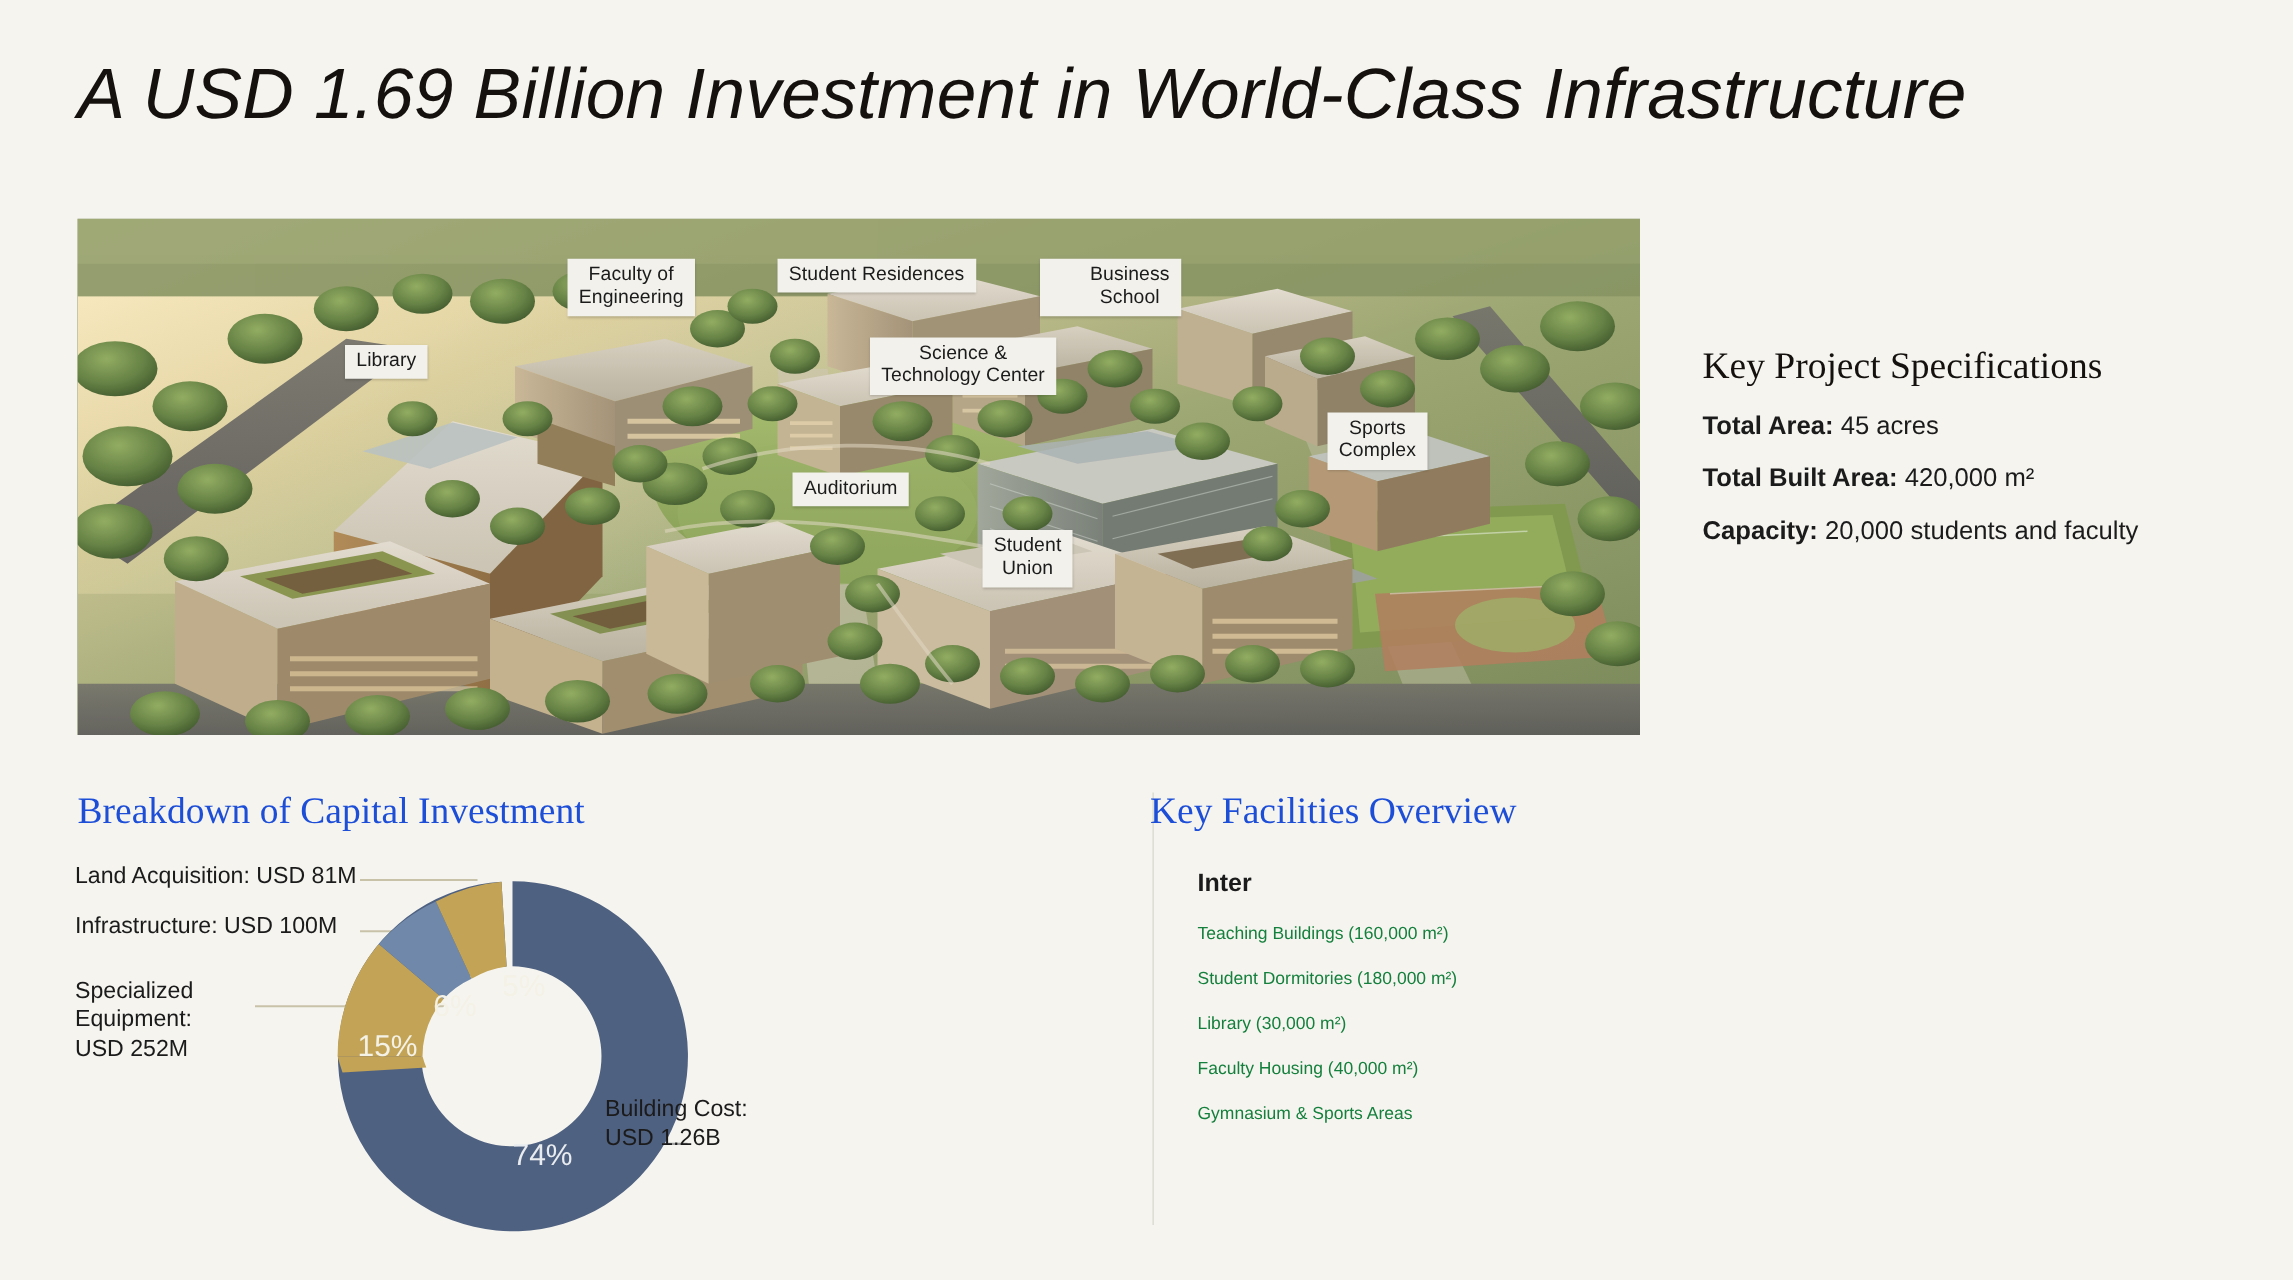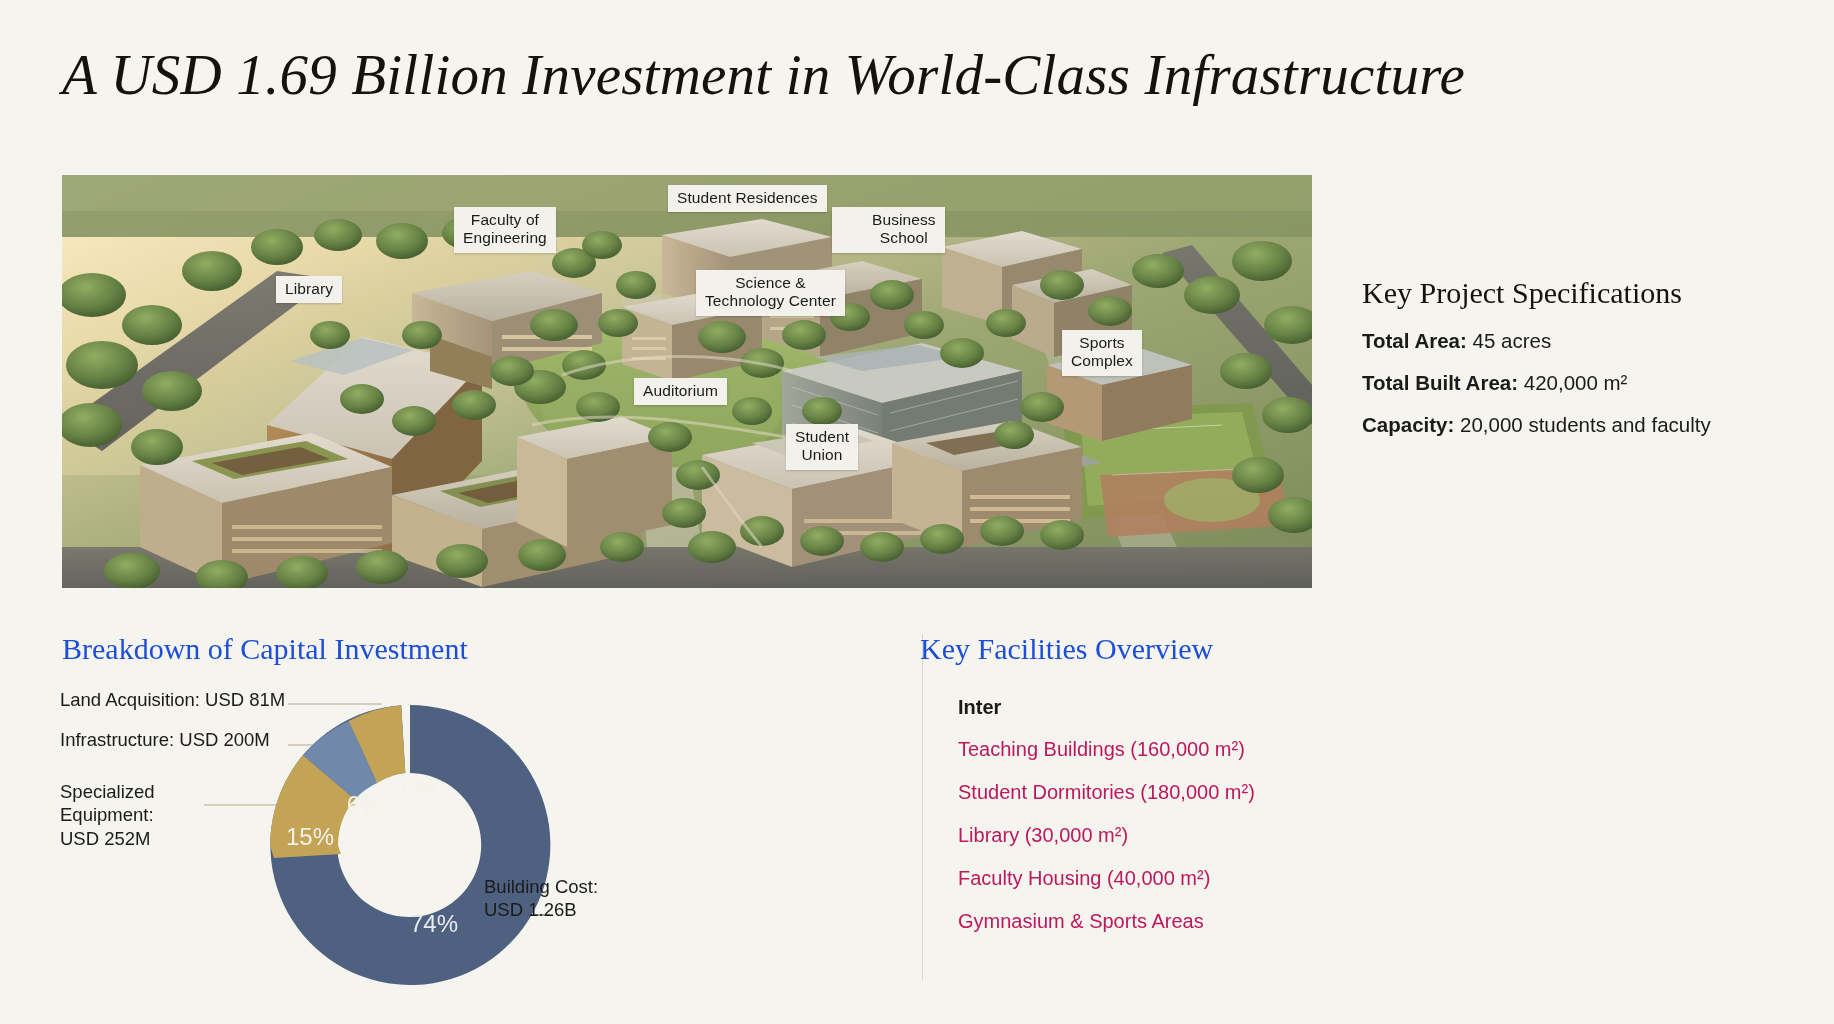--- a/index.html
+++ b/index.html
@@ -12,21 +12,21 @@
   #page {
     position: relative;
     width: 1834px; height: 1024px;
     background: #f5f4ef;
   }
 
   
   .slide-title {
     position: absolute;
     left: 62px; top: 42px;
-    font-family: Liberation Serif, serif;
+    font-family: Liberation Sans, sans-serif;
     font-style: italic;
     font-size: 57px;
     font-weight: 400;
     color: #14110e;
     letter-spacing: 0.2px;
     white-space: nowrap;
   }
 
   
   .campus-wrap {
@@ -118,22 +118,22 @@
     left: 958px; top: 696px;
     width: 480px;
   }
   .fac-sub {
     font-size: 20px;
     font-weight: 700;
     color: #1b1b1b;
     margin-bottom: 19px;
   }
   .fac-item {
-    font-size: 20px;
-    color: #be185d;
+    font-size: 14px;
+    color: #15803d;
     margin-bottom: 20px;
     white-space: nowrap;
   }
 </style>
 </head>
 <body>
 
 <div id="page">
 
   <div class="slide-title">A USD 1.69 Billion Investment in World-Class Infrastructure</div>
@@ -411,21 +411,21 @@
       </g>
 
       <g stroke="#e3ddcb" stroke-width="3" fill="none" opacity="0.55">
         <path d="M470 250 C 560 230, 660 252, 760 268"></path>
         <path d="M500 200 C 570 176, 660 176, 730 196"></path>
         <path d="M640 292 C 660 320, 680 348, 700 372"></path>
       </g>
       <rect x="0" y="0" width="1250" height="413" fill="#c9a063" opacity="0.06"></rect>
     </svg>
 
-    <div class="map-label" style="left:560px;top:10px;margin-left:46px;">Student Residences</div>
+    <div class="map-label" style="left:560px;top:32px;">Student Residences</div>
     <div class="map-label" style="left:392px;top:32px;">Faculty of
 Engineering</div>
     <div class="map-label" style="left:770px;top:32px;padding-left:40px;">Business
 School</div>
     <div class="map-label" style="left:214px;top:101px;">Library</div>
     <div class="map-label" style="left:634px;top:95px;">Science &amp;
 Technology Center</div>
     <div class="map-label" style="left:1000px;top:155px;">Sports
 Complex</div>
     <div class="map-label" style="left:572px;top:203px;">Auditorium</div>
@@ -473,21 +473,21 @@
 
       <circle cx="358" cy="165" r="68" fill="#f5f4ef"></circle>
 
       <text x="367" y="117" fill="#f4f1e6" font-family="Liberation Sans, sans-serif" font-size="24" text-anchor="middle">5%</text>
       <text x="312" y="133" fill="#f4f1e6" font-family="Liberation Sans, sans-serif" font-size="24" text-anchor="middle">6%</text>
       <text x="258" y="165" fill="#f4f1e6" font-family="Liberation Sans, sans-serif" font-size="24" text-anchor="middle">15%</text>
       <text x="382" y="252" fill="#e9ecef" font-family="Liberation Sans, sans-serif" font-size="24" text-anchor="middle">74%</text>
     </svg>
 
     <div class="dlabel" id="dl-land">Land Acquisition: USD 81M</div>
-    <div class="dlabel" id="dl-infra">Infrastructure: USD 200M</div>
+    <div class="dlabel" id="dl-infra">Infrastructure: USD 100M</div>
     <div class="dlabel" id="dl-spec">Specialized
 Equipment:
 USD 252M</div>
     <div class="dlabel" id="dl-build">Building Cost:
 USD 1.26B</div>
   </div>
 
   <div class="v-divider"></div>
 
   <div class="sec-heading" id="facilities-heading">Key Facilities Overview</div>

